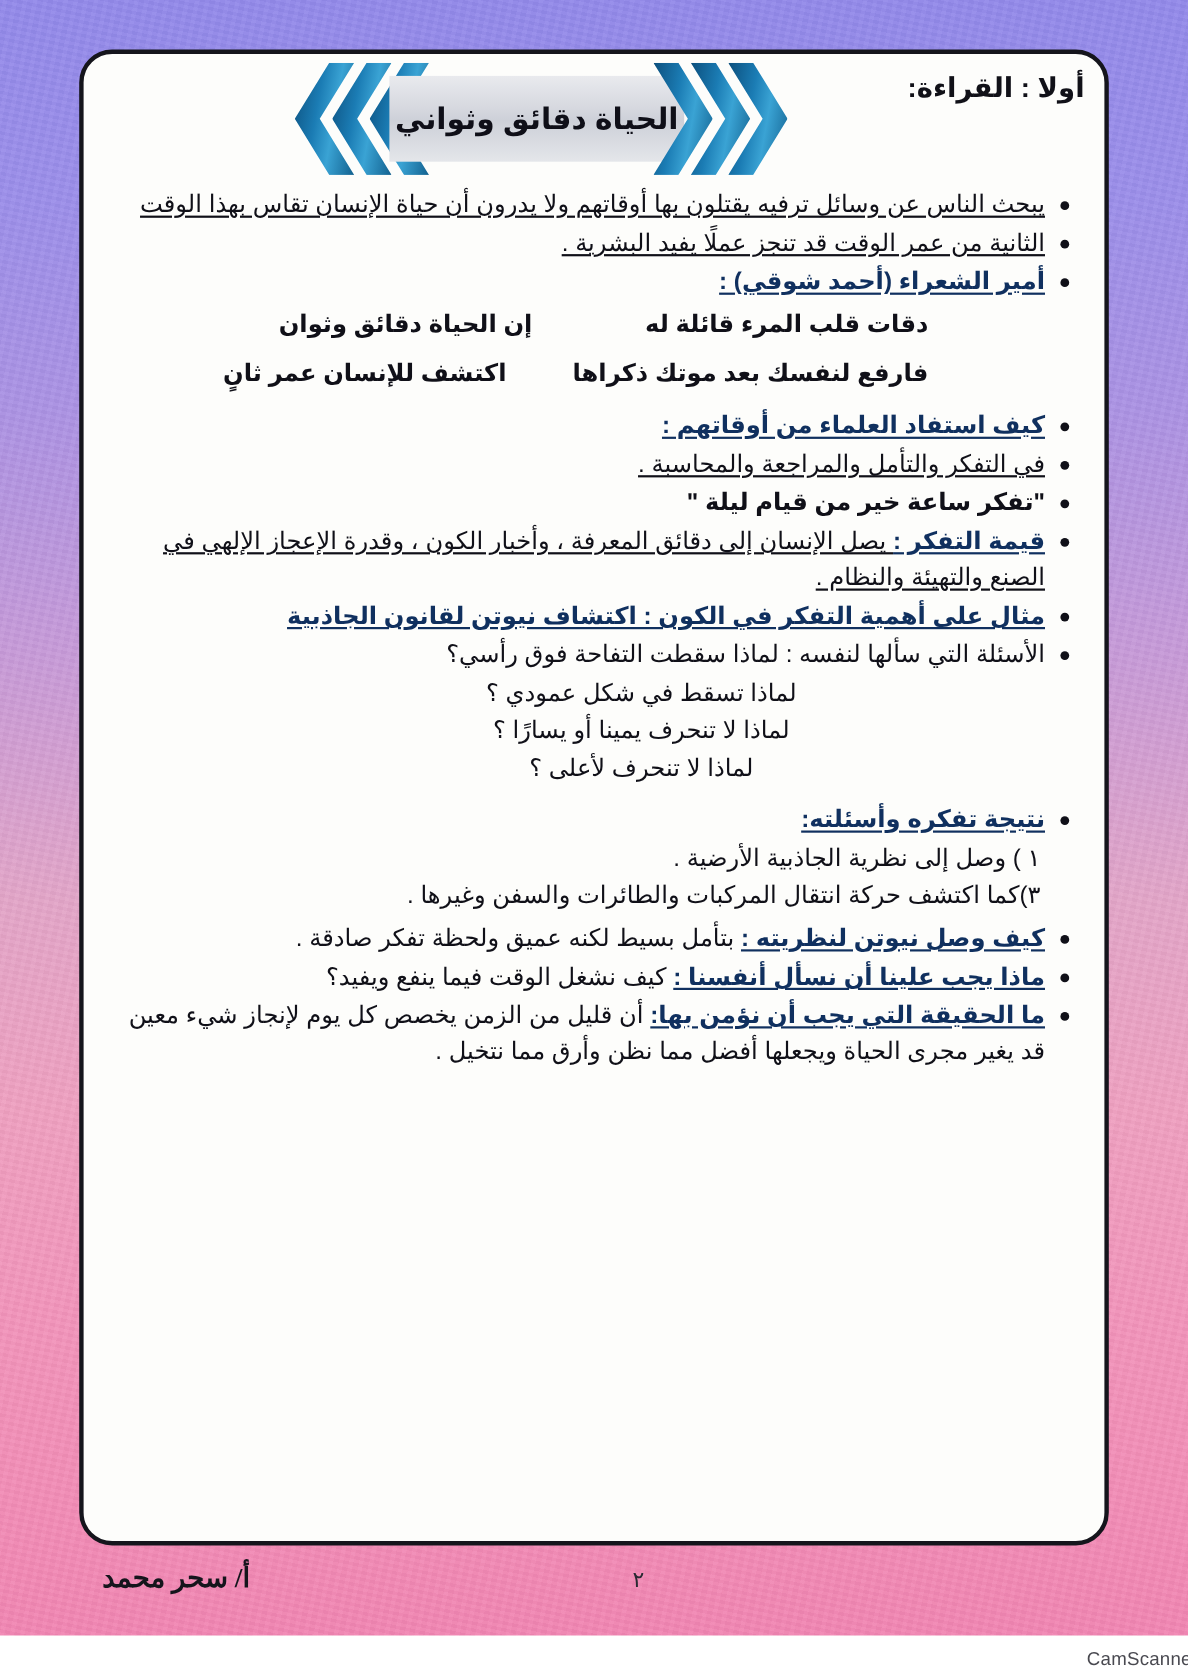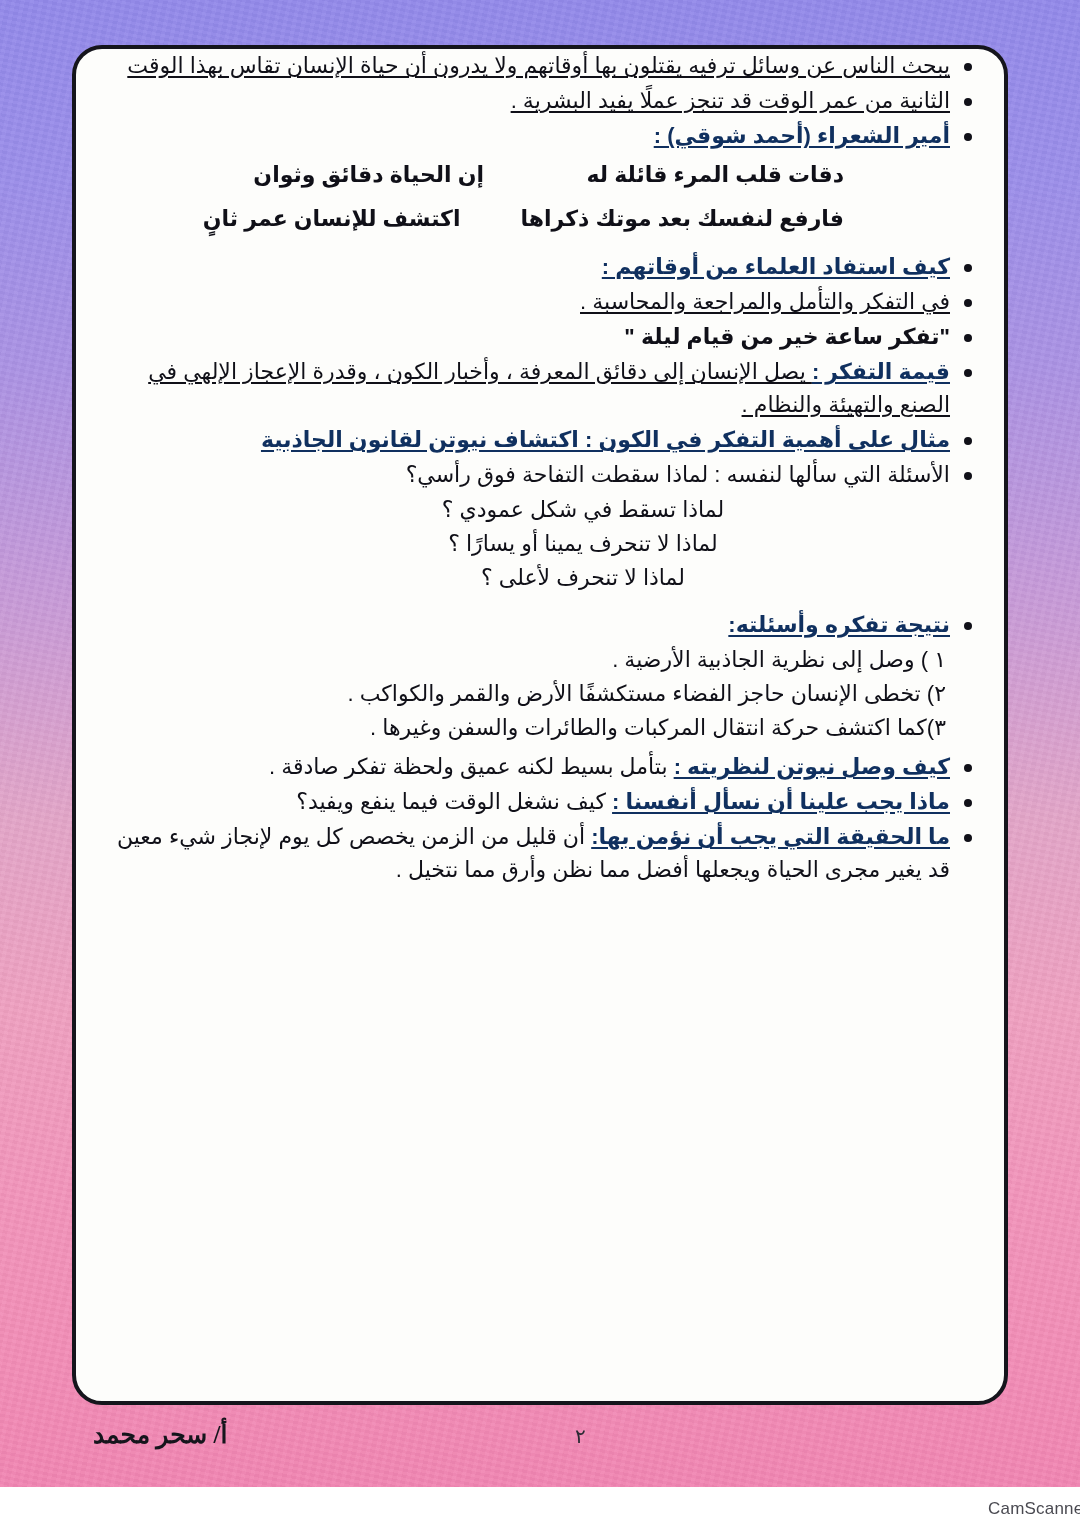--- a/index.html
+++ b/index.html
@@ -276,20 +276,50 @@
   }
 </style>
 </head>
 <body>
 
 <div class="scan-bg"></div>
 <div class="bottom-white"></div>
 
 <div class="sheet">
 
+  <div class="header-row">
+
+    <div class="first-label">أولا : القراءة:</div>
+
+    <div class="banner">
+      <span class="chev L L1">
+          <i></i>
+        </span>
+      <span class="chev L L2">
+          <i></i>
+        </span>
+      <span class="chev L L3">
+          <i></i>
+        </span>
+
+      <div class="plate">
+        <span>الحياة دقائق وثواني</span>
+      </div>
+
+      <span class="chev R R1">
+          <i></i>
+        </span>
+      <span class="chev R R2">
+          <i></i>
+        </span>
+      <span class="chev R R3">
+          <i></i>
+        </span>
+    </div>
+  </div>
 
   <div class="content">
 
 
     <ul class="bullets">
 
       <li>
         <span class="u">يبحث الناس عن وسائل ترفيه يقتلون بها أوقاتهم ولا يدرون أن حياة الإنسان تقاس بهذا الوقت</span>
       </li>
 
@@ -348,21 +378,20 @@
     </div>
 
     <ul class="bullets" style="margin-top:14px;">
       <li class="ctr">
         <span class="u bold navy">نتيجة تفكره وأسئلته:</span>
       </li>
     </ul>
 
     <ol class="num-list">
       <li>١ ) وصل إلى نظرية الجاذبية الأرضية .</li>
-      <li>٢) تخطى الإنسان حاجز الفضاء مستكشفًا الأرض والقمر والكواكب .</li>
       <li>٣)كما اكتشف حركة انتقال المركبات والطائرات والسفن وغيرها .</li>
     </ol>
 
     <ul class="bullets" style="margin-top:6px;">
 
       <li class="ctr">
         <span class="u bold navy">كيف وصل نيوتن لنظريته :</span><span> بتأمل بسيط لكنه عميق ولحظة تفكر صادقة .</span>
       </li>
 
       <li class="ctr">

